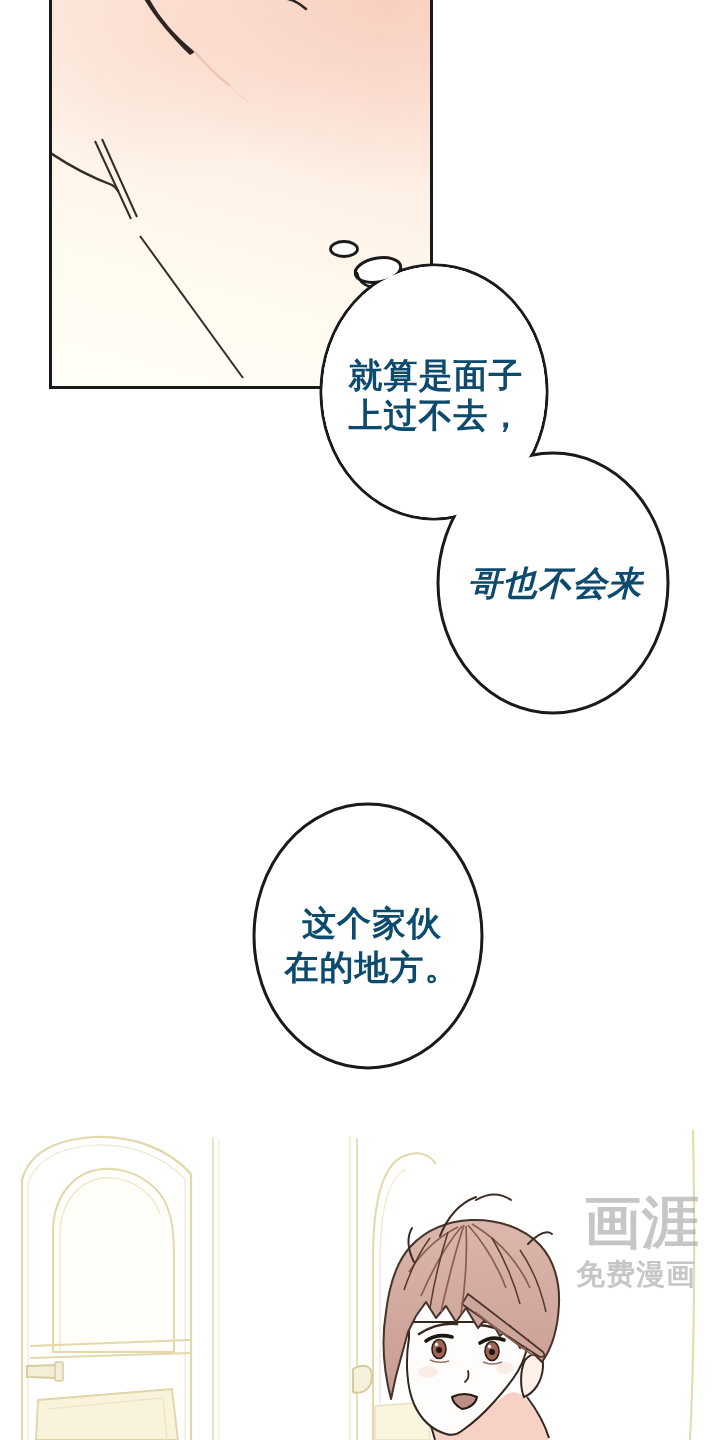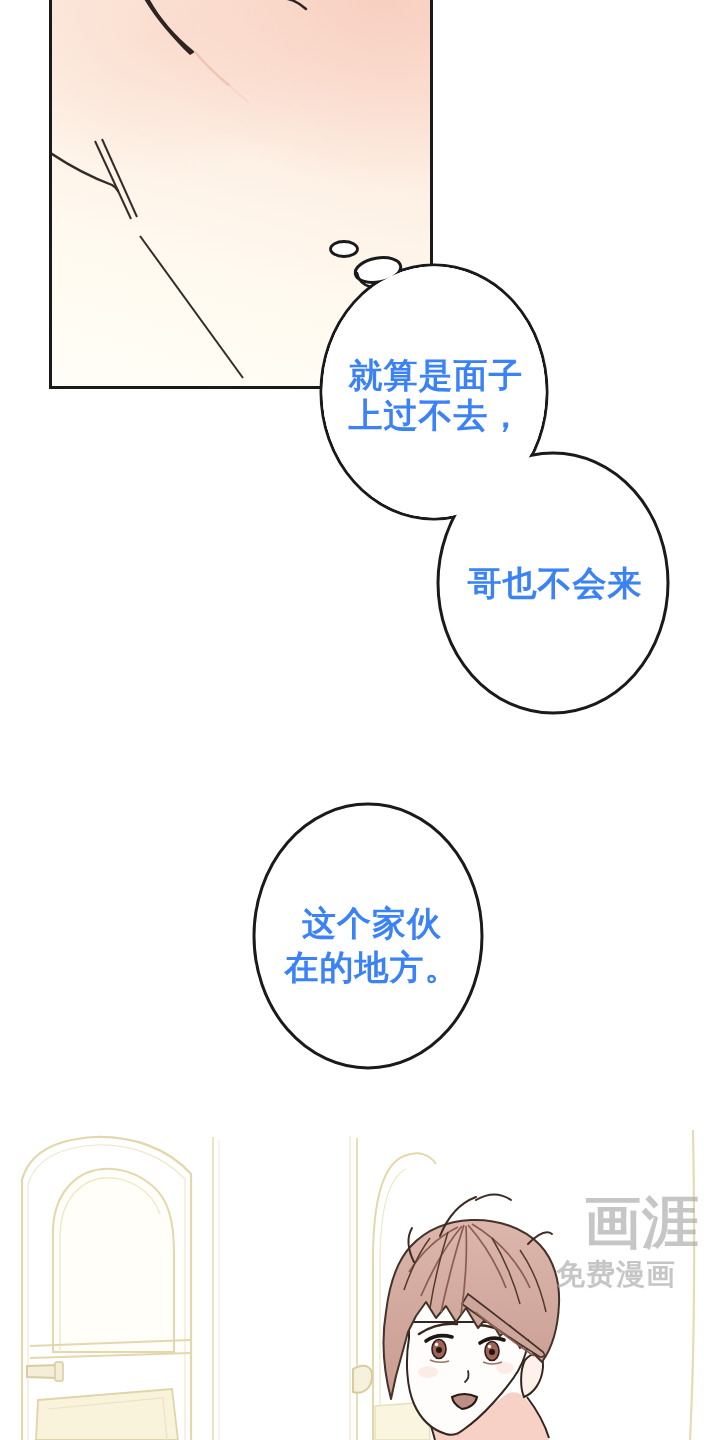--- a/index.html
+++ b/index.html
@@ -13,32 +13,32 @@
     box-sizing:border-box;border:3px solid #1a1a1a;
     background:
       radial-gradient(120% 90% at 88% 0%, #f8cfc0 0%, rgba(248,207,192,0) 55%),
       radial-gradient(80% 60% at 30% 10%, rgba(250,220,205,0.8) 0%, rgba(250,220,205,0) 60%),
       linear-gradient(195deg,#fbe3d6 0%,#fdeee3 35%,#fffaf0 70%,#fffef6 100%);
   }
   .panel-top svg{position:absolute;left:0;top:0;}
   
   .bubbles{position:absolute;left:0;top:0;}
   .btext{
-    position:absolute;white-space:pre-line;text-align:center;color:#3b82f6;
+    position:absolute;white-space:pre-line;text-align:center;color:#0c4a6e;
     font-weight:600;letter-spacing:1px;
   }
   .b1{left:296px;top:355px;width:280px;font-size:34px;line-height:40px;}
-  .b2{left:415px;top:563px;width:280px;font-size:34px;line-height:40px;}
+  .b2{left:415px;top:563px;width:280px;font-size:34px;line-height:40px;font-style:italic;}
   .b3{left:232px;top:901px;width:280px;font-size:34px;line-height:44px;text-align:center;}
   
   .panel-bottom{position:absolute;left:0;top:1128px;width:720px;height:312px;background:#ffffff;}
   
   .watermark{position:absolute;left:556px;top:1192px;width:150px;pointer-events:none;}
   .wm-logo{font-size:57px;line-height:60px;font-weight:900;color:rgba(168,168,168,0.65);letter-spacing:1px;margin-left:28px;}
-  .wm-sub{font-size:29px;line-height:30px;font-weight:700;color:rgba(168,168,168,0.65);margin-top:7px;letter-spacing:1px;}
+  .wm-sub{font-size:29px;line-height:30px;font-weight:700;color:rgba(168,168,168,0.65);margin-top:7px;letter-spacing:1px;margin-left:20px;}
 </style>
 </head>
 <body>
 
 <div class="page">
 
   <div class="panel-top">
     <svg width="378" height="389" viewBox="0 0 378 389">
       <path d="M94,-5 C103,15 120,36 143,55 L138,58 C118,39 100,17 88,-5 Z" fill="#2e2422"></path>
       <path d="M143,55 Q160,75 178,89" fill="none" stroke="#f0c4b4" stroke-width="2.4" stroke-linecap="round"></path>

